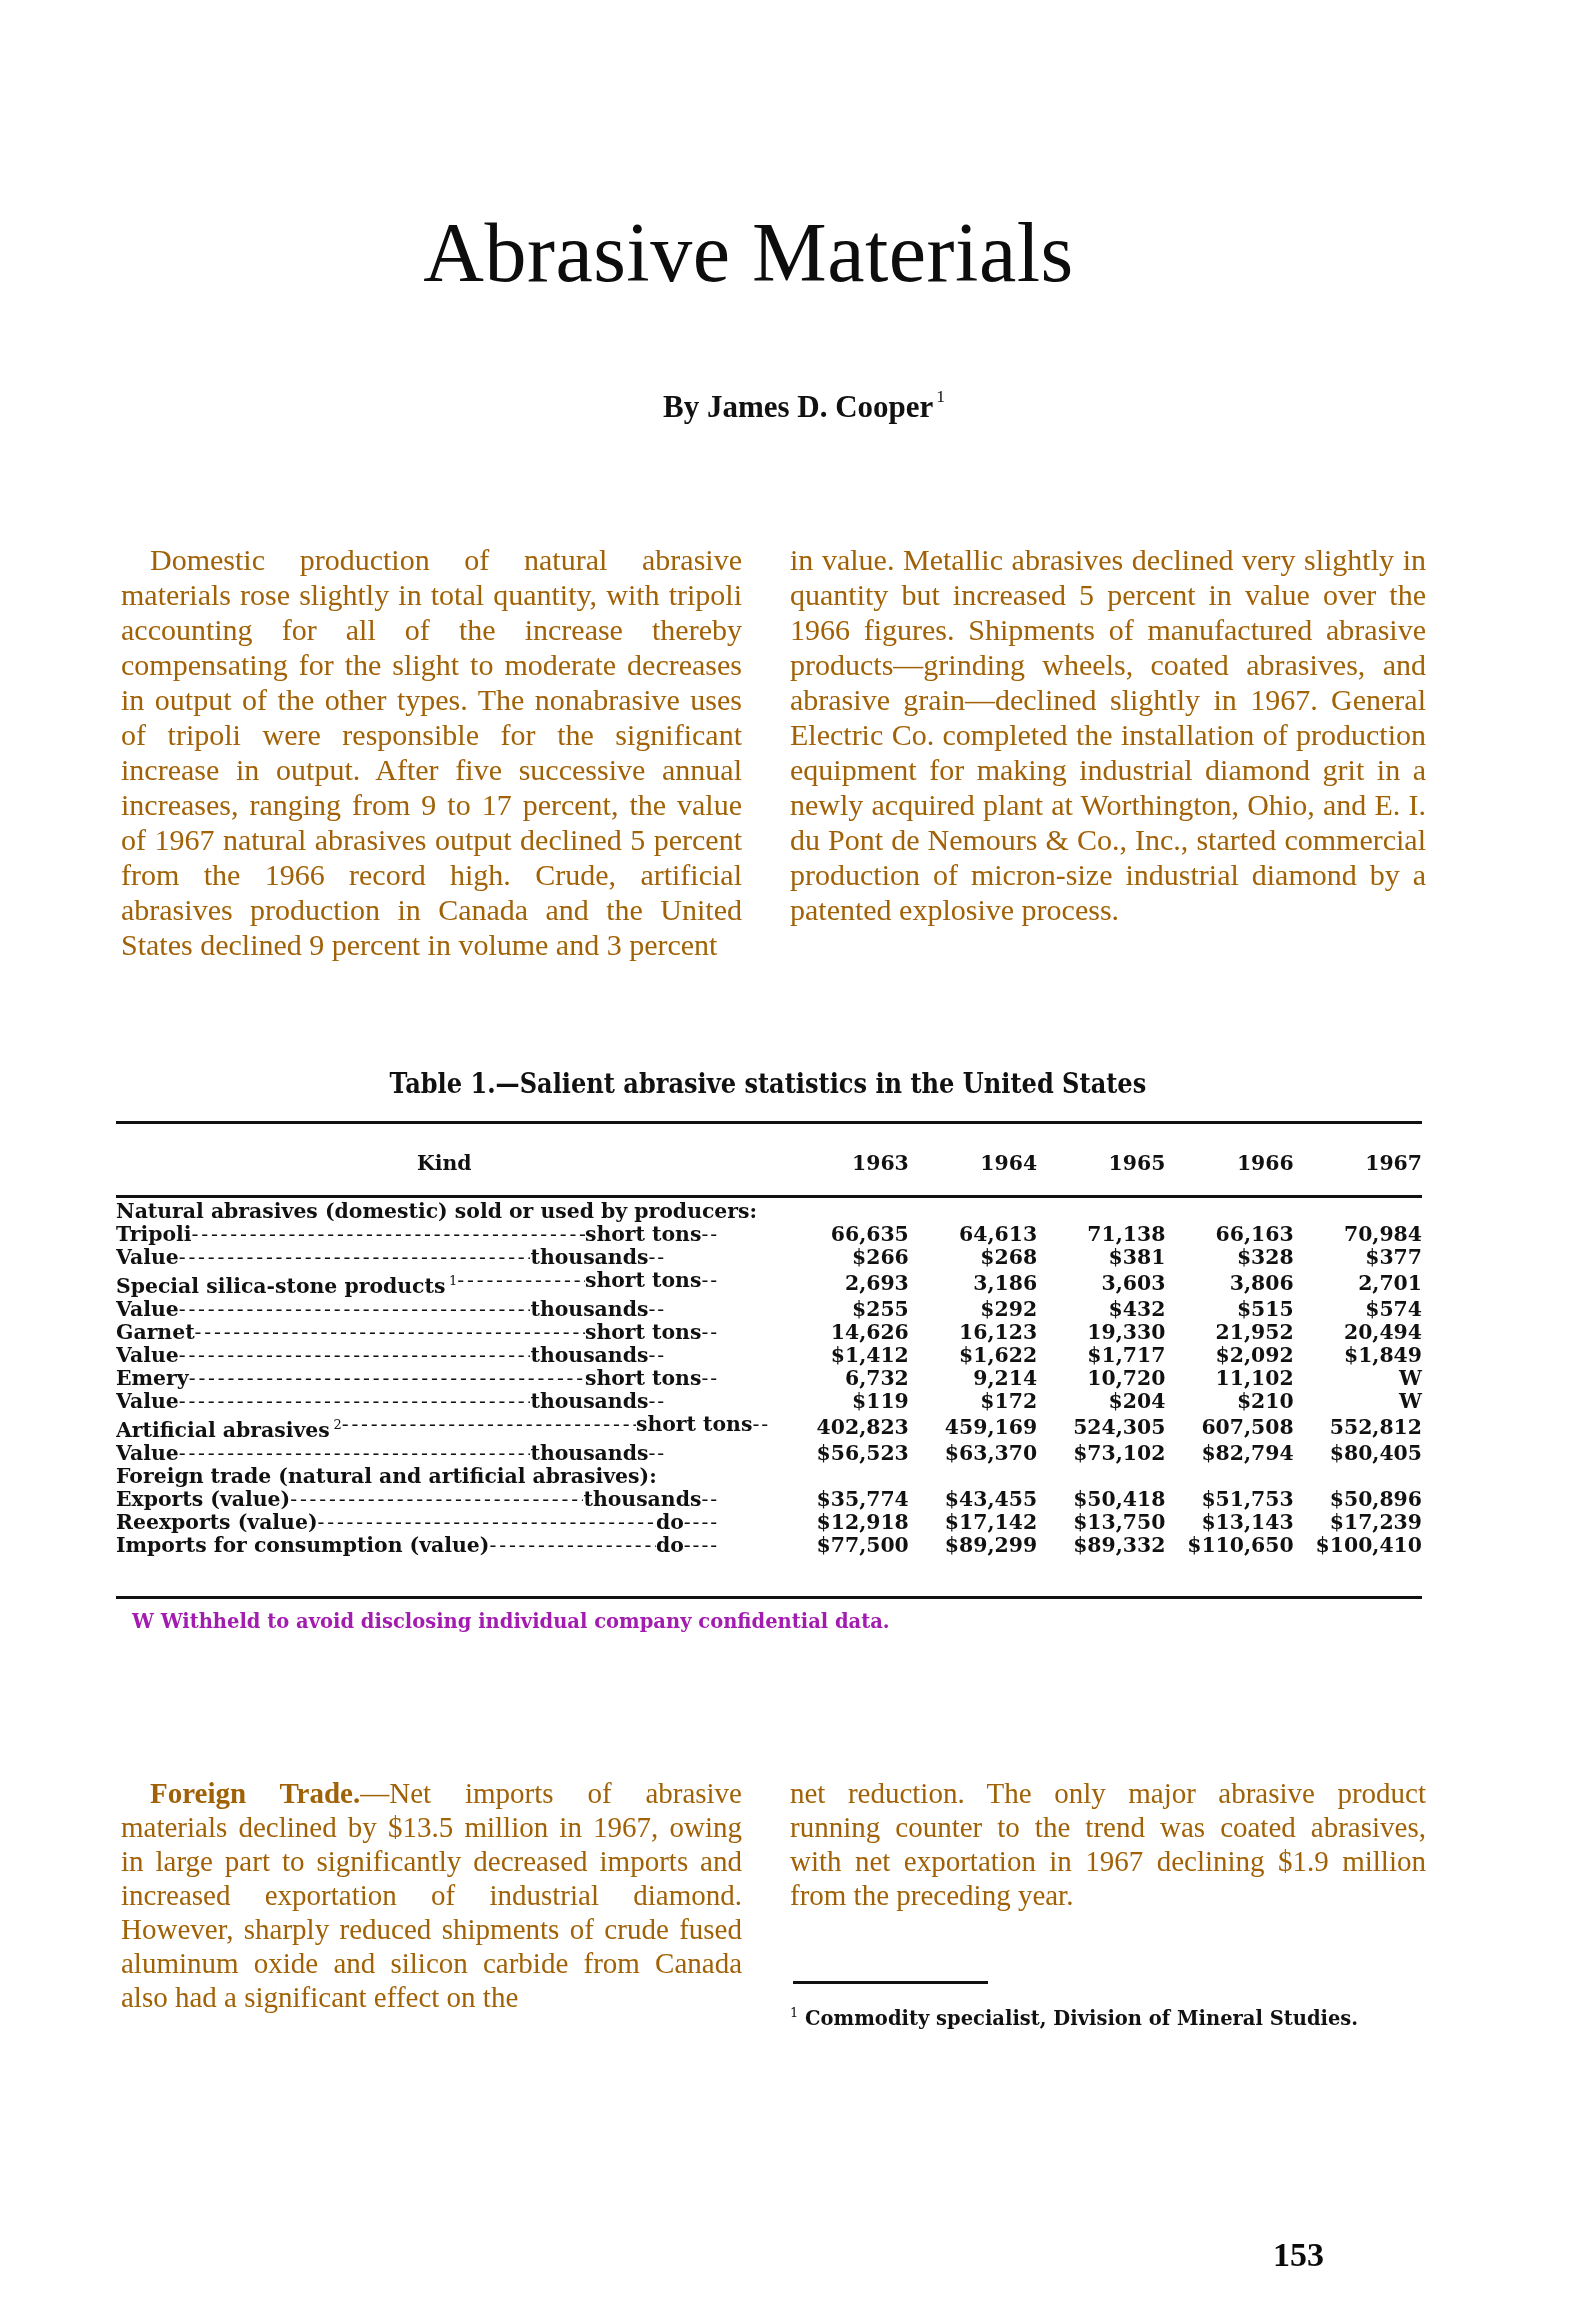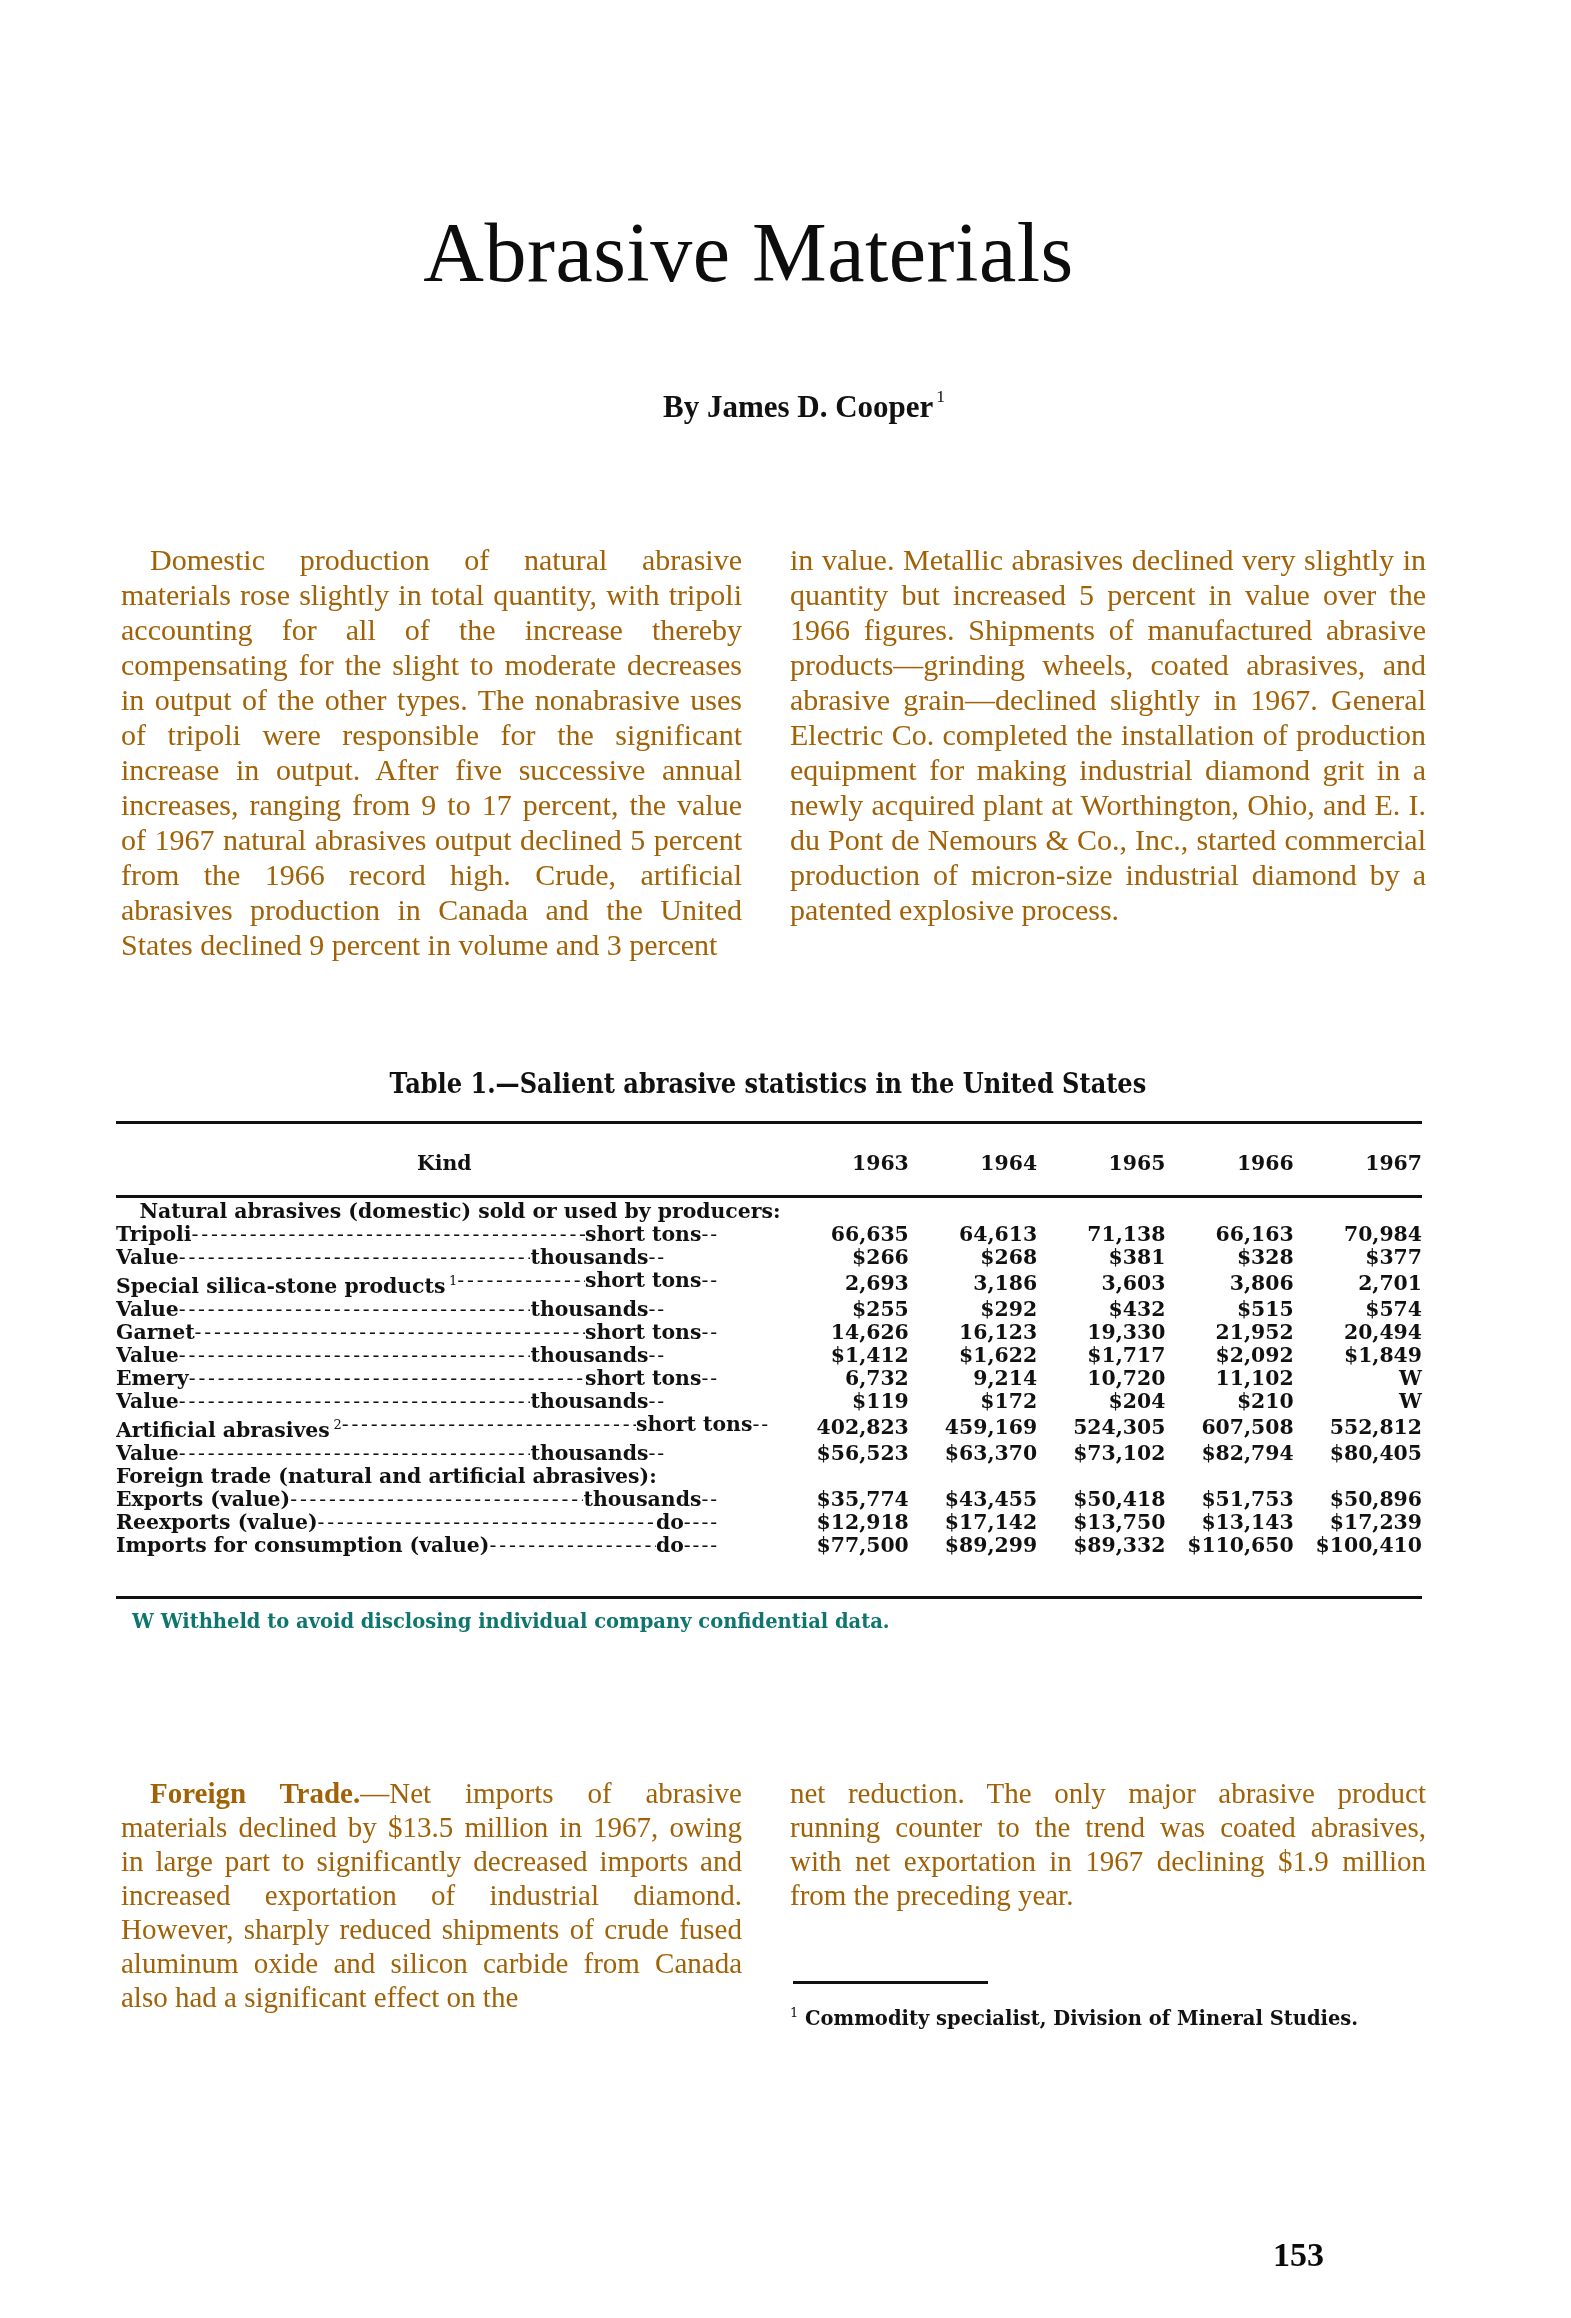--- a/index.html
+++ b/index.html
@@ -47,21 +47,21 @@
   .lbl-wrap .name { white-space:nowrap; }
   .lbl-wrap .leader { flex:1; overflow:hidden; letter-spacing:2.8px; white-space:nowrap; font-weight:normal; }
   .lbl-wrap .unit { white-space:nowrap; }
   .lvl0 { padding-left:0; }
   .lvl1 { padding-left:51px; }
   .lvl2 { padding-left:104px; }
   .section-row td { height:24px; }
   .foot {
     left:116px; top:1611px; width:1306px;
     font-family:"DejaVu Serif","Liberation Serif",serif; font-weight:bold;
-    font-size:19.5px; line-height:22px; text-align:justify; color:#0f766e;
+    font-size:19.5px; line-height:22px; text-align:justify; color:#a21caf;
   }
   .foot p { margin:0; text-indent:16px; }
   .foot sup { font-size:13px; font-weight:normal; }
   .sec-head { font-weight:bold; }
   .col3 { left:121px; top:1776px; width:621px; }
   .col4 { left:790px; top:1776px; width:636px; }
   .col3, .col4 { font-size:29px; line-height:34px; }
   .fn-rule { left:793px; top:1981px; width:195px; height:2.8px; background:#111; }
   .author-note {
     left:790px; top:2001px; width:636px;
@@ -101,21 +101,21 @@
         <th class="kind">Kind</th>
         <th>1963</th>
         <th>1964</th>
         <th>1965</th>
         <th>1966</th>
         <th>1967</th>
       </tr>
     </thead>
     <tbody id="tbody">
         <tr class="section-row">
-          <td class="label lvl0" colspan="1" style="overflow: visible; text-align: right;"><span>Natural abrasives (domestic) sold or used by producers:</span></td>
+          <td class="label lvl0" colspan="1" style="overflow: visible;"><span>Natural abrasives (domestic) sold or used by producers:</span></td>
           <td class="num"></td>
           <td class="num"></td>
           <td class="num"></td>
           <td class="num"></td>
           <td class="num"></td>
         </tr>
         <tr>
           <td class="label lvl1">
             <div class="lbl-wrap" style="width: 603px;">
               <span class="name"><span>Tripoli</span></span>

